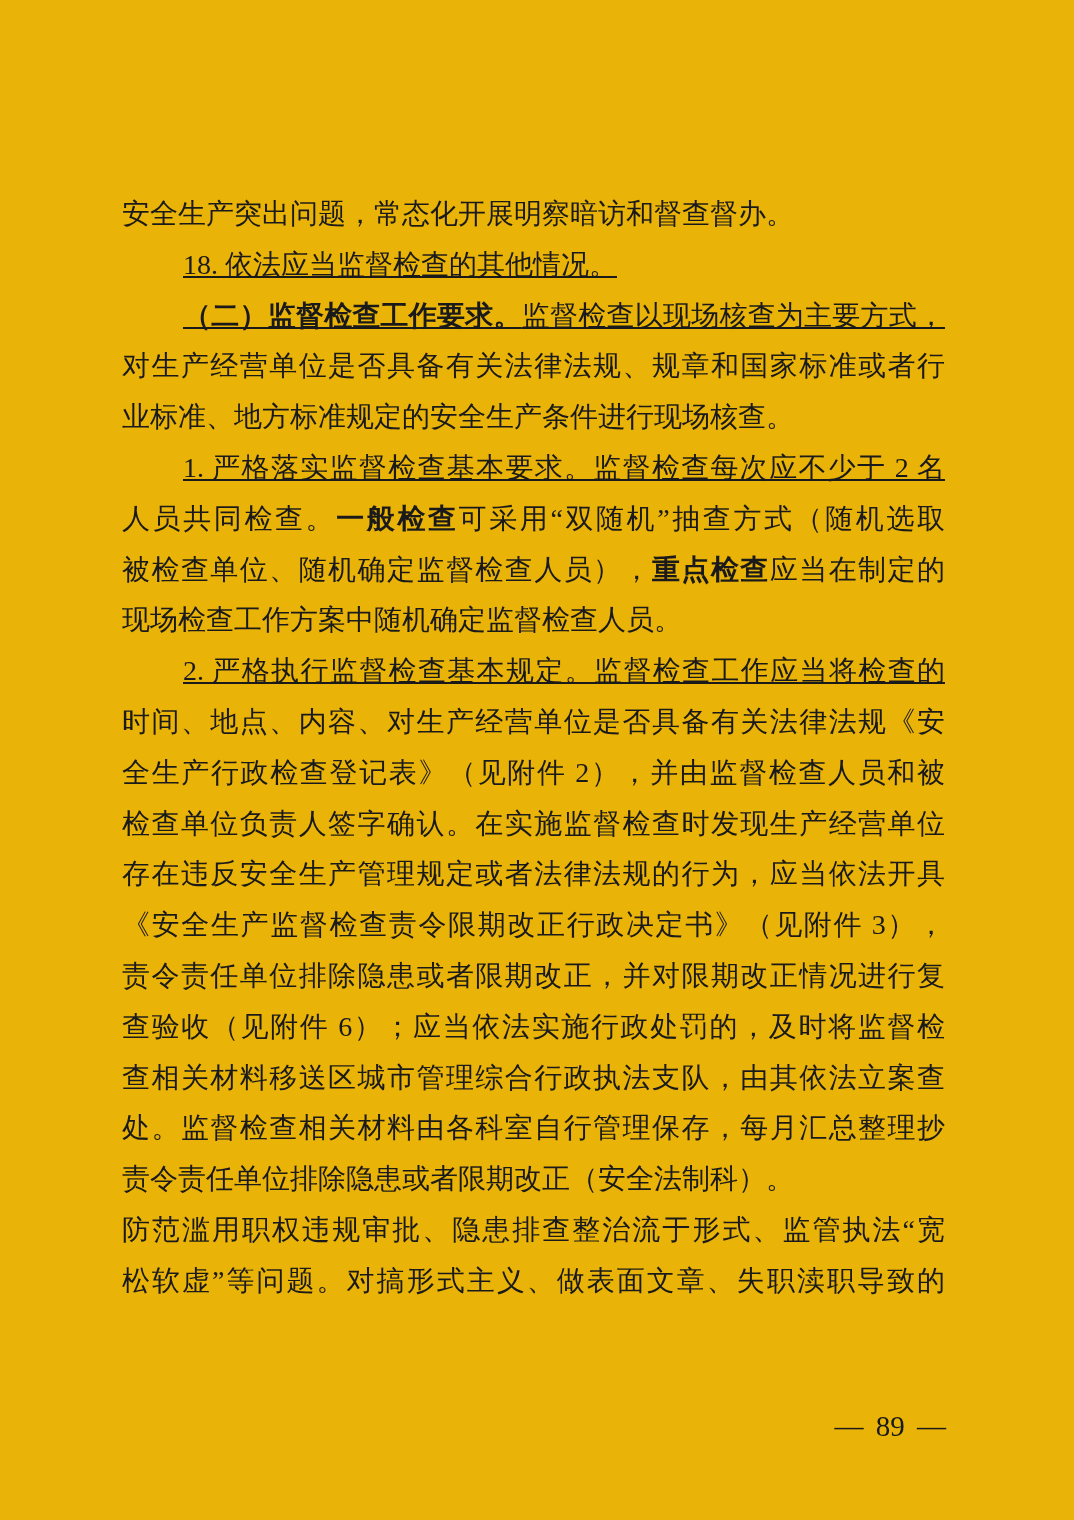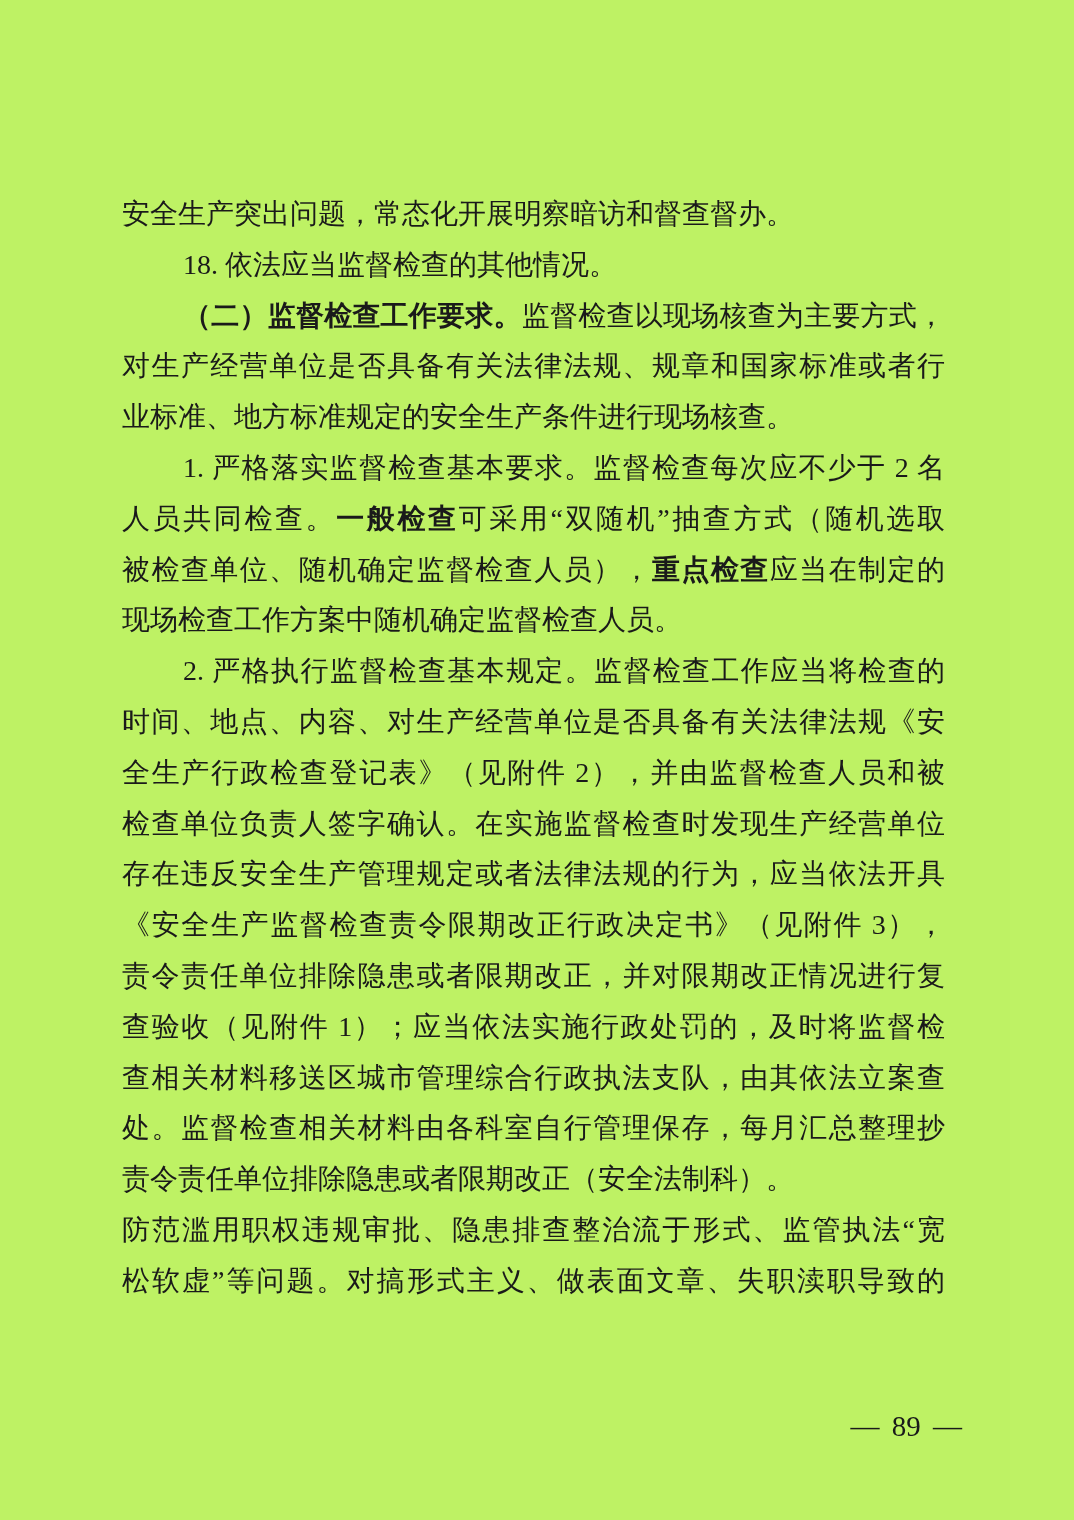--- a/index.html
+++ b/index.html
@@ -4,21 +4,21 @@
 <style>
   html, body {
     margin: 0;
     padding: 0;
     background: #ffffff;
   }
   .page {
     position: relative;
     width: 1074px;
     height: 1520px;
-    background: #bef264;
+    background: #eab308;
     overflow: hidden;
     font-family: "Liberation Serif", "DejaVu Serif", serif;
     color: #1a1a1a;
   }
   .text-block {
     position: absolute;
     left: 122px;
     top: 189px;
     width: 823px;
   }
@@ -29,34 +29,35 @@
     white-space: nowrap;
     overflow: visible;
   }
   .line.justify {
     white-space: normal;
     text-align: justify;
     text-align-last: justify;
   }
   .line.indent {
     padding-left: 61px;
+    text-decoration: underline;
   }
   .heading {
     font-weight: bold;
     margin-top: 44px;
   }
   .emphasis {
     font-weight: bold;
     text-decoration-thickness: 2px;
     text-underline-offset: 5px;
   }
   .page-footer {
     position: absolute;
     top: 1408px;
-    right: 112px;
+    right: 128px;
     font-size: 29px;
     line-height: 36px;
     word-spacing: 5px;
     color: #1a1a1a;
   }
 </style>
 </head>
 <body>
 
 <div class="page">
@@ -70,21 +71,21 @@
       <div class="line justify"><span>人员共同检查。</span><span class="emphasis">一般检查</span><span>可采用“双随机”抽查方式（随机选取</span></div>
       <div class="line justify"><span>被检查单位、随机确定监督检查人员），</span><span class="emphasis">重点检查</span><span>应当在制定的</span></div>
       <div class="line"><span>现场检查工作方案中随机确定监督检查人员。</span></div>
       <div class="line indent justify"><span>2. 严格执行监督检查基本规定。监督检查工作应当将检查的</span></div>
       <div class="line justify"><span>时间、地点、内容、对生产经营单位是否具备有关法律法规《安</span></div>
       <div class="line justify"><span>全生产行政检查登记表》（见附件 2），并由监督检查人员和被</span></div>
       <div class="line justify"><span>检查单位负责人签字确认。在实施监督检查时发现生产经营单位</span></div>
       <div class="line justify"><span>存在违反安全生产管理规定或者法律法规的行为，应当依法开具</span></div>
       <div class="line justify"><span>《安全生产监督检查责令限期改正行政决定书》（见附件 3），</span></div>
       <div class="line justify"><span>责令责任单位排除隐患或者限期改正，并对限期改正情况进行复</span></div>
-      <div class="line justify"><span>查验收（见附件 1）；应当依法实施行政处罚的，及时将监督检</span></div>
+      <div class="line justify"><span>查验收（见附件 6）；应当依法实施行政处罚的，及时将监督检</span></div>
       <div class="line justify"><span>查相关材料移送区城市管理综合行政执法支队，由其依法立案查</span></div>
       <div class="line justify"><span>处。监督检查相关材料由各科室自行管理保存，每月汇总整理抄</span></div>
       <div class="line"><span>责令责任单位排除隐患或者限期改正（安全法制科）。</span></div>
       <div class="line justify"><span>防范滥用职权违规审批、隐患排查整治流于形式、监管执法“宽</span></div>
       <div class="line justify"><span>松软虚”等问题。对搞形式主义、做表面文章、失职渎职导致的</span></div>
     </div>
   <div class="page-footer">— 89 —</div>
 </div>
 
 </body></html>

